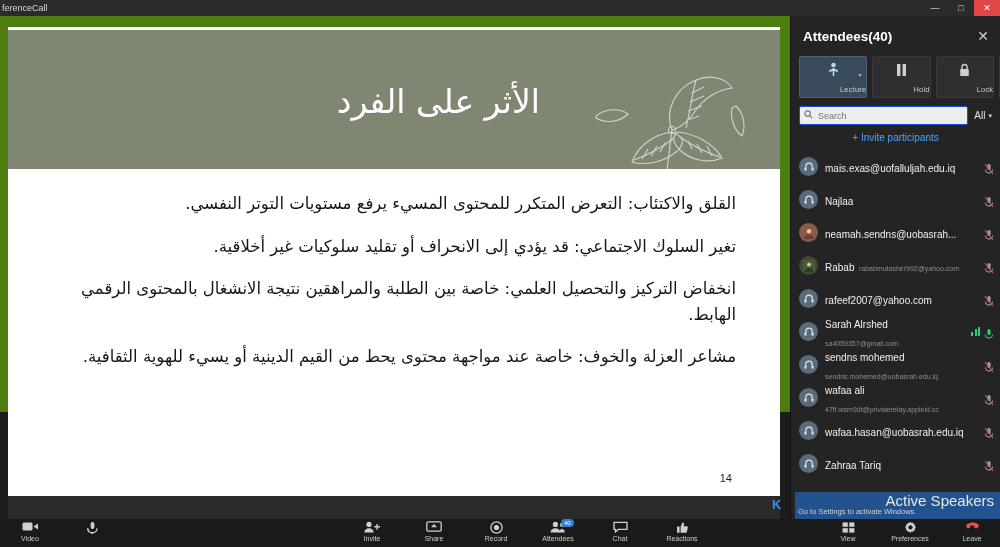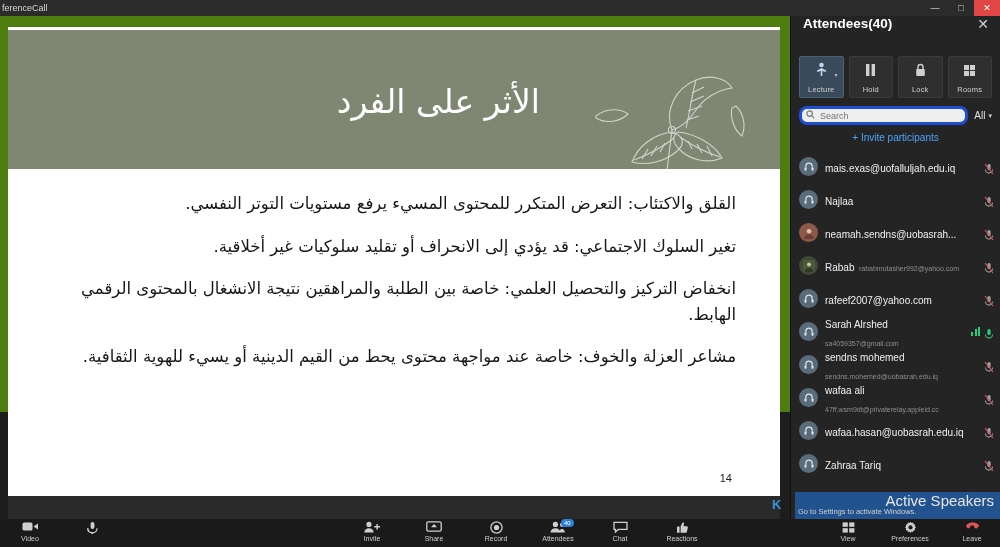--- a/index.html
+++ b/index.html
@@ -65,44 +65,44 @@
     background: #2a2a2a;
   }
 
   
   #panel {
     position: absolute; right: 0; top: 16px; width: 210px; height: 503px;
     background: #242424; color: #e8e8e8;
     border-left: 1px solid #111;
   }
   #panel-head {
-    height: 40px; display: flex; padding: 0 8px 0 12px;
+    height: 40px; display: flex; align-items: center; padding: 0 8px 0 12px;
   }
   #panel-title { font-size: 13.5px; font-weight: bold; color: #ffffff; flex: 1; }
   #panel-close { font-size: 14px; color: #cfcfcf; width: 18px; text-align: center; cursor: pointer; }
 
   #panel-tools {
     display: flex; gap: 5px; padding: 0 8px 6px 8px;
   }
   .tool {
     flex: 1; height: 42px; background: #2f2f2f; border: 1px solid #3a3a3a;
     border-radius: 2px; position: relative;
     display: flex; flex-direction: column; align-items: center; justify-content: flex-end;
     padding-bottom: 3px;
   }
   .tool.active { background: #394a5a; border-color: #4b6275; }
   .tool .glyph { position: absolute; top: 5px; left: 0; width: 100%; text-align: center; height: 17px; }
-  .tool .tlabel { font-size: 7.5px; color: #cfcfcf; letter-spacing: .2px; }
+  .tool .tlabel { font-size: 7.5px; color: #cfcfcf; letter-spacing: .2px; padding-left: 40px; }
   .tool .caret { position: absolute; right: 5px; top: 14px; font-size: 6px; color: #bbb; }
 
   #panel-search {
     display: flex; align-items: center; gap: 6px; padding: 2px 8px 6px 8px;
   }
   #search-box {
-    flex: 1; height: 19px; background: #eeeeee; border: 3px solid #1d4ed8; border-radius: 8px;
+    flex: 1; height: 19px; background: #eeeeee; border: 1px solid #1d4ed8; border-radius: 2px;
     display: flex; align-items: center; padding: 0 4px; gap: 3px;
   }
   #search-box .sicon { color: #777; font-size: 9px; }
   #search-box input {
     border: 0; outline: 0; background: transparent; font-size: 9px; color: #333;
     width: 100%; font-family: "Liberation Sans", sans-serif;
   }
   #filter-all { font-size: 10px; color: #e2e2e2; display: flex; align-items: center; gap: 3px; text-align: right; }
   #filter-all .caret { font-size: 7px; color: #cfcfcf; }
 

